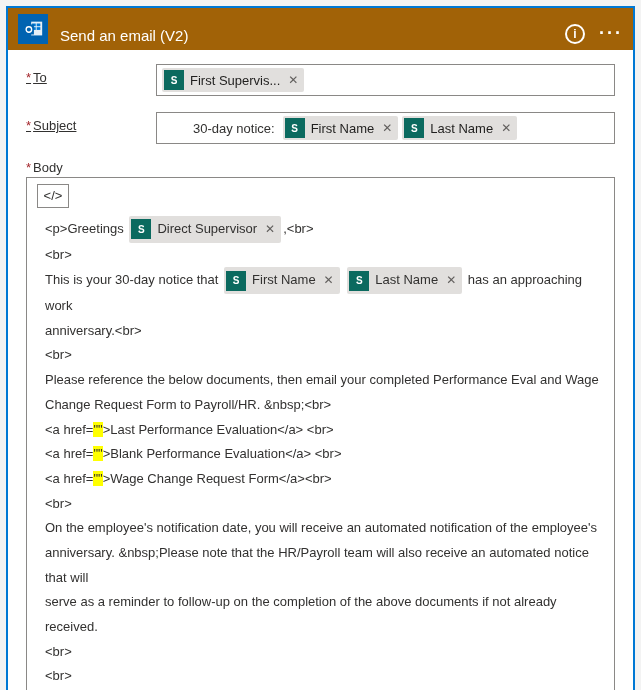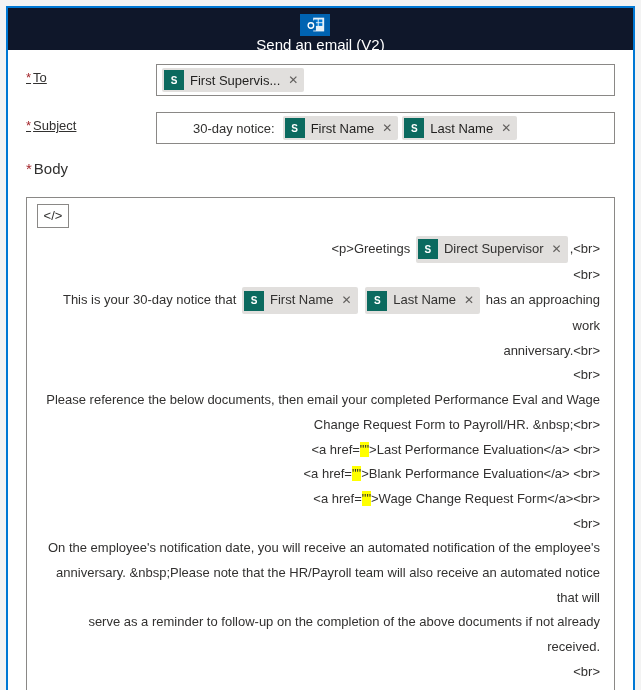--- a/index.html
+++ b/index.html
@@ -9,27 +9,26 @@
     background: #f3f3f3;
     padding: 6px;
     color: #323130;
     width: 641px;
   }
   .card {
     border: 2px solid #0078d4;
     background: #fff;
   }
   .card-header {
-    background: #0f172a;
+    background: #a16207;
     color: #fff;
     display: flex;
-    align-items: center;
+    align-items: flex-end;
     padding: 6px 10px;
     height: 42px;
-    flex-direction: column;
   }
   .app-icon {
     width: 30px; height: 30px;
     background: #0063b1;
     display: flex; align-items: center; justify-content: center;
     margin-right: 12px;
   }
   .app-icon svg { width: 22px; height: 22px; }
   .card-title { flex: 1; font-size: 15px; font-weight: 400; }
   .header-actions { display: flex; gap: 14px; align-items: center; }
@@ -63,36 +62,36 @@
     gap: 6px;
     font-size: 13px;
     color:#201f1e;
   }
   .token-badge {
     width: 20px; height: 20px; background: #0b6a5f;
     display: flex; align-items: center; justify-content: center;
     color: #fff; font-size: 10px; font-weight: 700;
   }
   .token-x { font-size: 12px; color: #605e5c; cursor: pointer; padding-left:2px;}
-  .body-label { font-size: 15px; margin-bottom: 20px; }
+  .body-label { font-size: 13px; margin-bottom: 2px; }
   .body-box {
     border: 1px solid #8a8886;
     padding: 6px 10px 10px;
     font-size: 13px;
     line-height: 1.9;
   }
   .code-toggle {
     border: 1px solid #8a8886;
     width: 32px; height: 24px;
     display: flex; align-items: center; justify-content: center;
     font-size: 13px; color: #323130; margin-bottom: 8px;
     cursor:pointer;
   }
   .body-content { padding-left: 8px; padding-right:4px;}
-  .body-content .ln { display: block; text-align: right; }
+  .body-content .ln { display: block; }
   .hl { background: #ffff00; }
   .subj-text { white-space: nowrap; padding:0 4px 0 2px;margin-left:29px;}
   .token-inline {
     display: inline-flex; align-items: center;
     background: #e1dfdd;
     border-radius: 2px;
     padding: 1px 6px 1px 2px;
     gap: 6px;
     font-size: 13px;
     vertical-align: middle;

